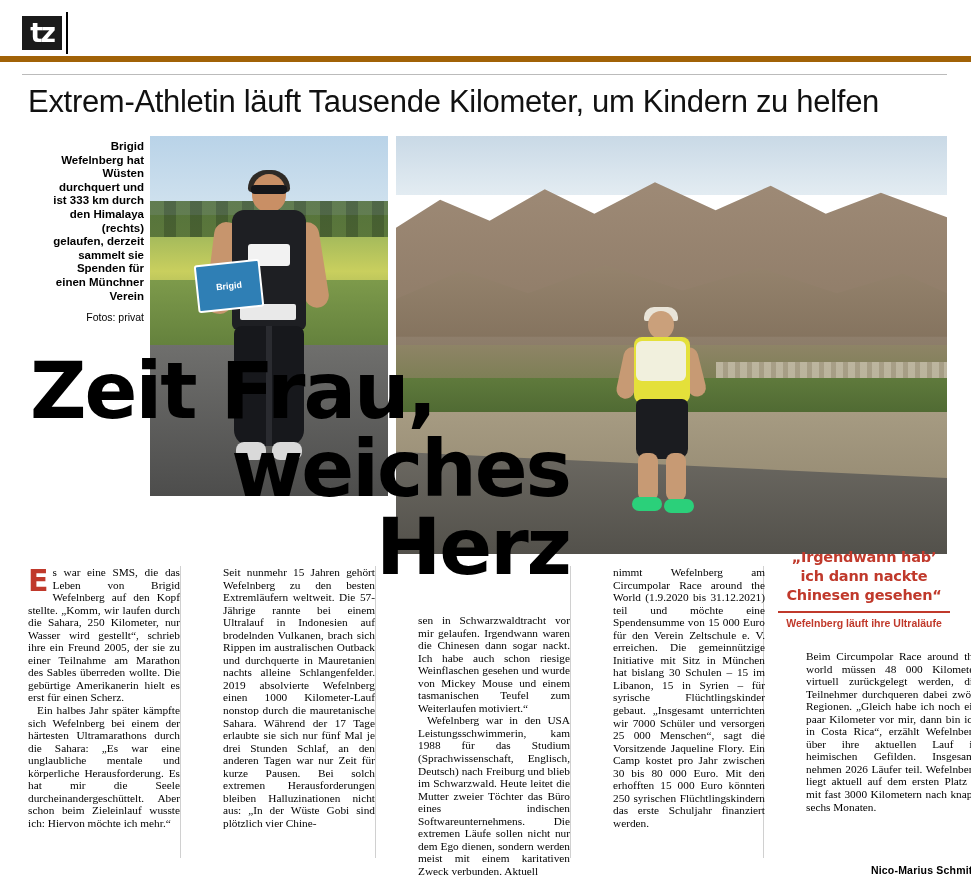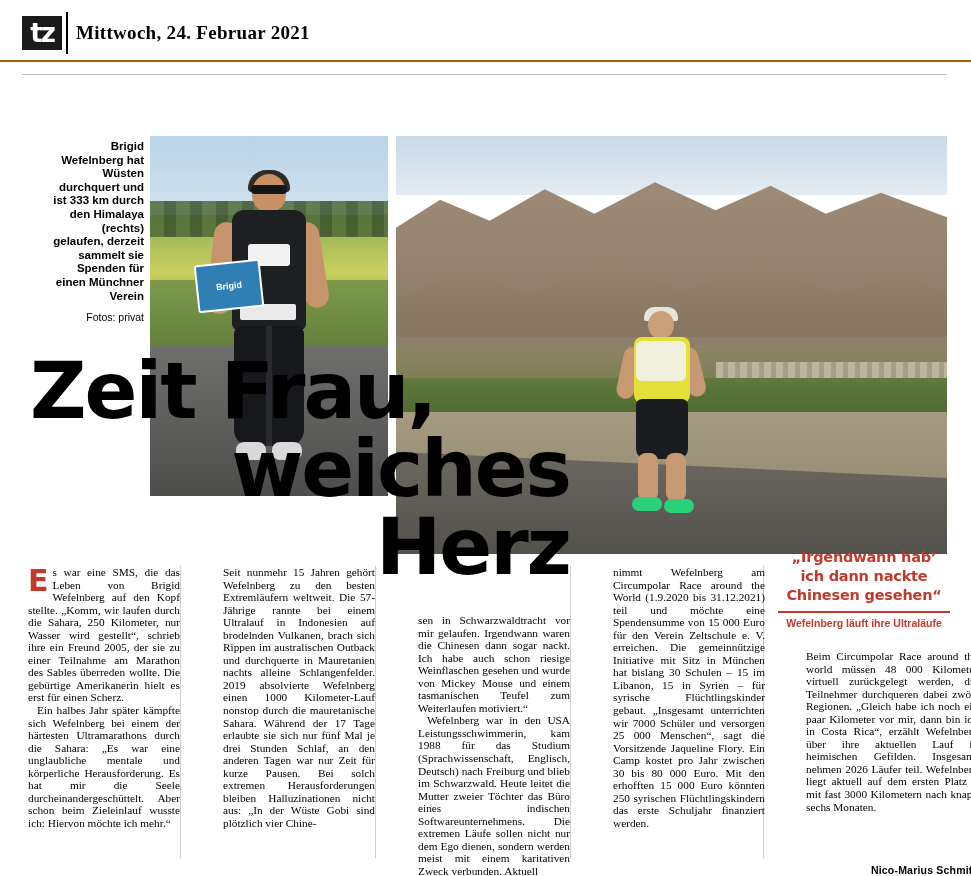--- a/index.html
+++ b/index.html
@@ -21,21 +21,21 @@
     height: 876px;
     background: #ffffff;
   }
 
   
   .masthead {
     position: absolute;
     left: 0; top: 0;
     width: 971px;
     height: 62px;
-    border-bottom: 2px solid #a16207;
+    border-bottom: 6px solid #a16207;
     box-sizing: border-box;
   }
   .logo-box {
     position: absolute;
     left: 22px; top: 16px;
     width: 40px; height: 34px;
     background: #1a1a1a;
     color: #ffffff;
     font-family: "DejaVu Sans", sans-serif;
     font-size: 26px;
@@ -283,24 +283,24 @@
   }
 </style>
 </head>
 <body>
 
 <div class="page">
 
   <div class="masthead">
     <div class="logo-box">tz</div>
     <div class="logo-rule"></div>
-    <div class="date-line">Mittwoch, 24. Februar 2021</div>
   </div>
 
   <div class="kicker-rule"></div>
+  <div class="kicker">Extrem-Athletin läuft Tausende Kilometer, um Kindern zu helfen</div>
 
   <div class="caption">
     <span>Brigid Wefelnberg hat Wüsten durchquert und ist 333 km durch den Himalaya (rechts) gelaufen, derzeit sammelt sie Spenden für einen Münchner Verein</span>
     <div class="credit">Fotos: privat</div>
   </div>
 
   <div class="photo photo-left">
     <div class="pl-sky"></div>
     <div class="pl-field"></div>
     <div class="pl-trees"></div>

